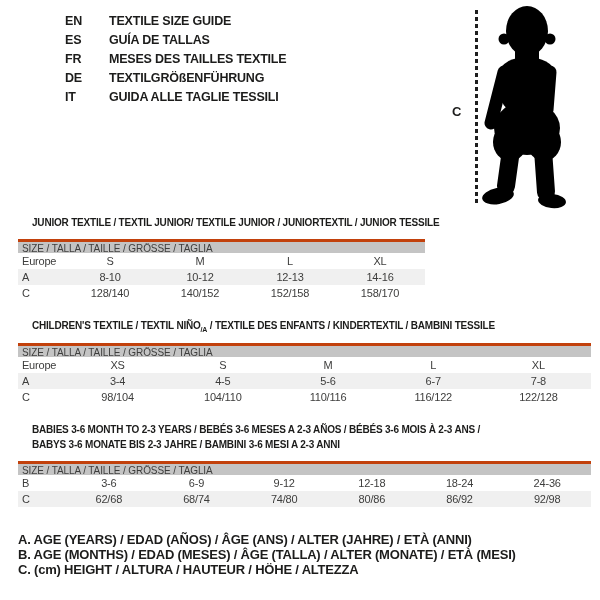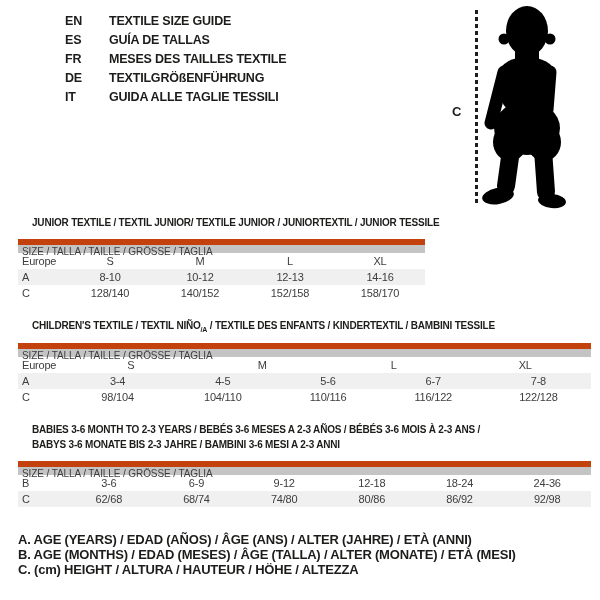--- a/index.html
+++ b/index.html
@@ -17,21 +17,21 @@
     background:repeating-linear-gradient(to bottom,#1e1e1e 0 4px,transparent 4px 7px);}
   .measure-label{position:absolute;left:452px;top:104px;font-size:13px;font-weight:700;}
   .baby-svg{position:absolute;left:470px;top:0;width:130px;height:215px;}
   
   .sec-title{position:absolute;left:32px;font-size:10px;font-weight:700;letter-spacing:-0.2px;
     white-space:nowrap;color:#1c1c1b;}
   .sec-title .subpart{font-size:7px;vertical-align:sub;}
   .two-line{line-height:15px;}
   
   .sg-table{position:absolute;left:18px;}
-  .thead{height:14px;line-height:14px;background:#c4c4c4;border-top:6px solid #c2410c;
+  .thead{height:14px;line-height:14px;background:#c4c4c4;border-top:3px solid #c2410c;
     font-size:10px;color:#3d3d3c;padding-left:4px;box-sizing:border-box;letter-spacing:-0.1px;}
   .trow{display:flex;height:16px;line-height:16px;font-size:11px;color:#3d3d3c;letter-spacing:-0.2px;justify-content:flex-end;}
   .trow.alt{background:#f0f0f0;}
   .tlabel{width:47px;padding-left:4px;box-sizing:border-box;text-align:left;}
   .tcell{flex:1;text-align:center;}
   
   .footnotes{position:absolute;left:18px;top:532px;}
   .footnote{height:15px;line-height:15px;font-size:13px;font-weight:700;letter-spacing:-0.2px;white-space:nowrap;}
 </style>
 </head>
@@ -106,20 +106,21 @@
       <div class="tcell">152/158</div>
       <div class="tcell">158/170</div>
     </div>
   </div>
 
   <div class="sec-title" style="top:320px"><span>CHILDREN'S TEXTILE / TEXTIL NIÑO</span><span class="subpart">/A</span><span> / TEXTILE DES ENFANTS / KINDERTEXTIL / BAMBINI TESSILE</span></div>
   <div class="sg-table" style="top:343px;width:573px">
     <div class="thead">SIZE / TALLA / TAILLE / GRÖSSE / TAGLIA</div>
     <div class="trow">
       <div class="tlabel">Europe</div>
+      <div class="tcell">XS</div>
       <div class="tcell">S</div>
       <div class="tcell">M</div>
       <div class="tcell">L</div>
       <div class="tcell">XL</div>
     </div>
     <div class="trow alt">
       <div class="tlabel">A</div>
       <div class="tcell">3-4</div>
       <div class="tcell">4-5</div>
       <div class="tcell">5-6</div>

